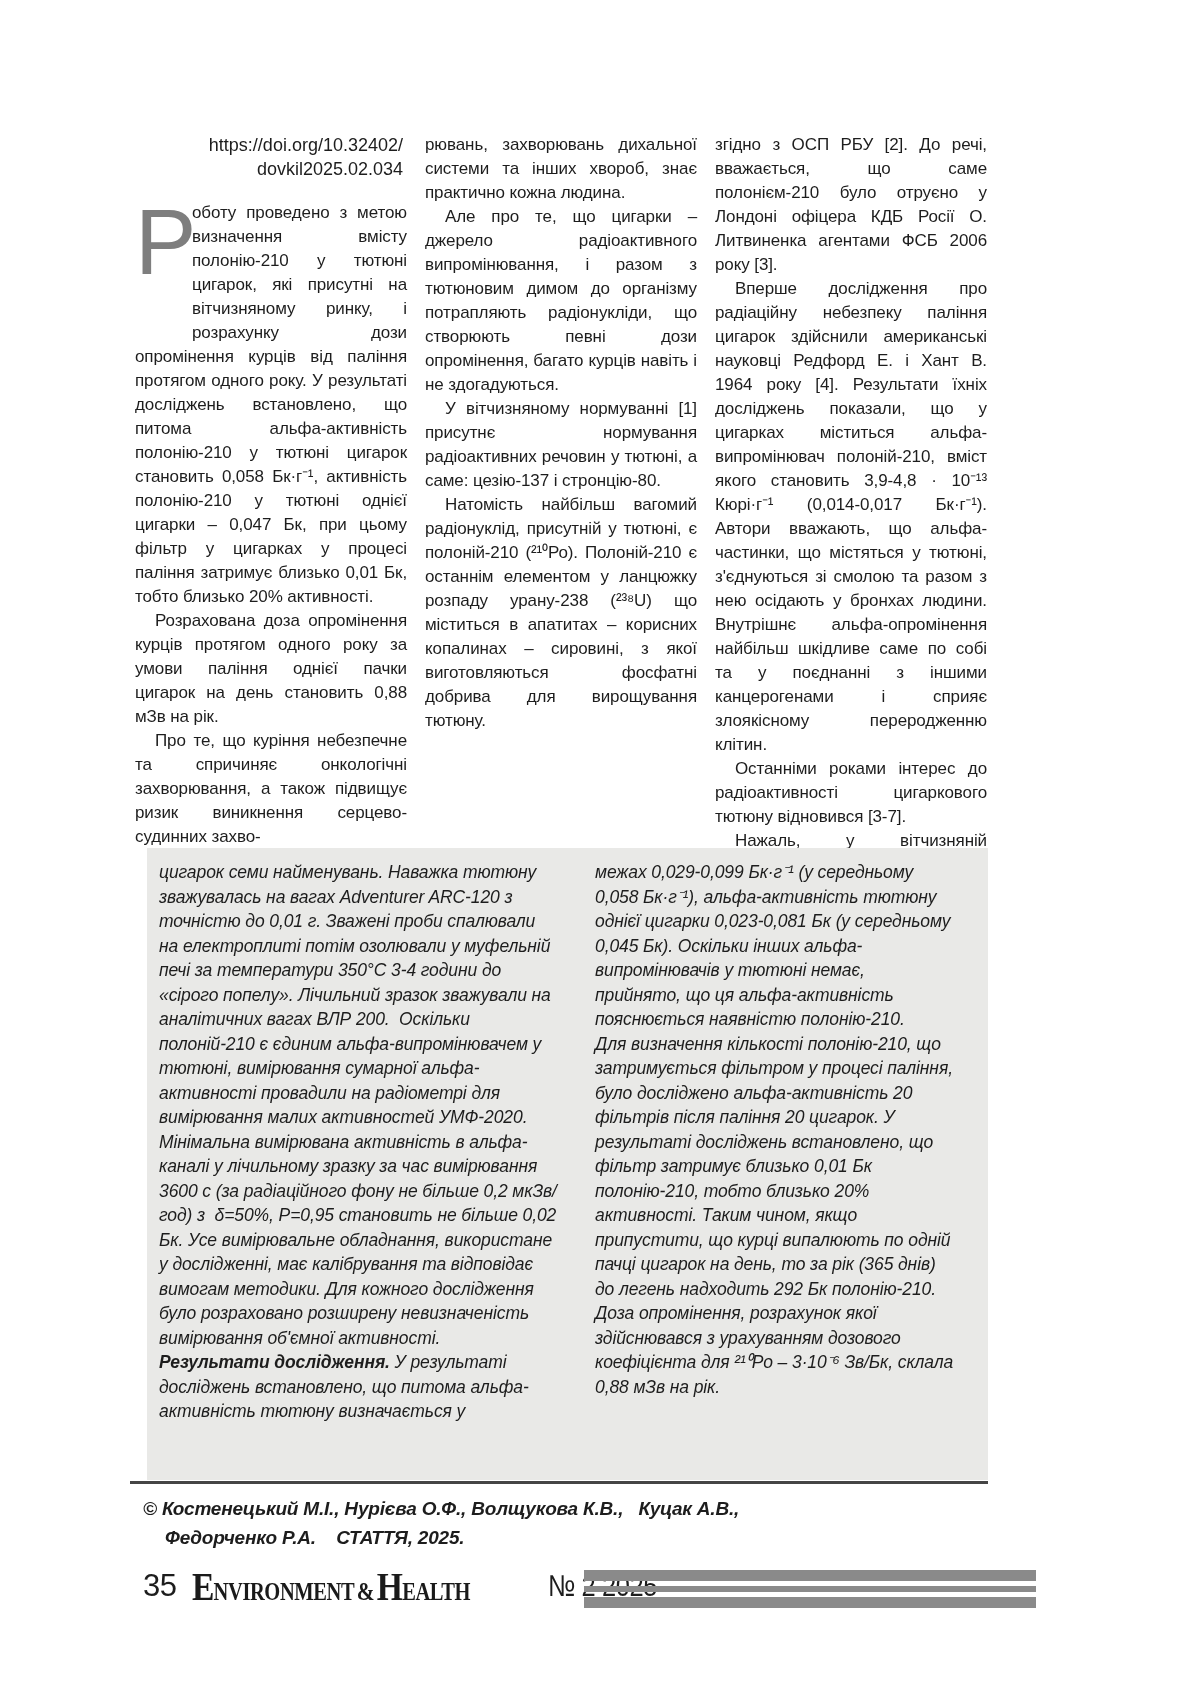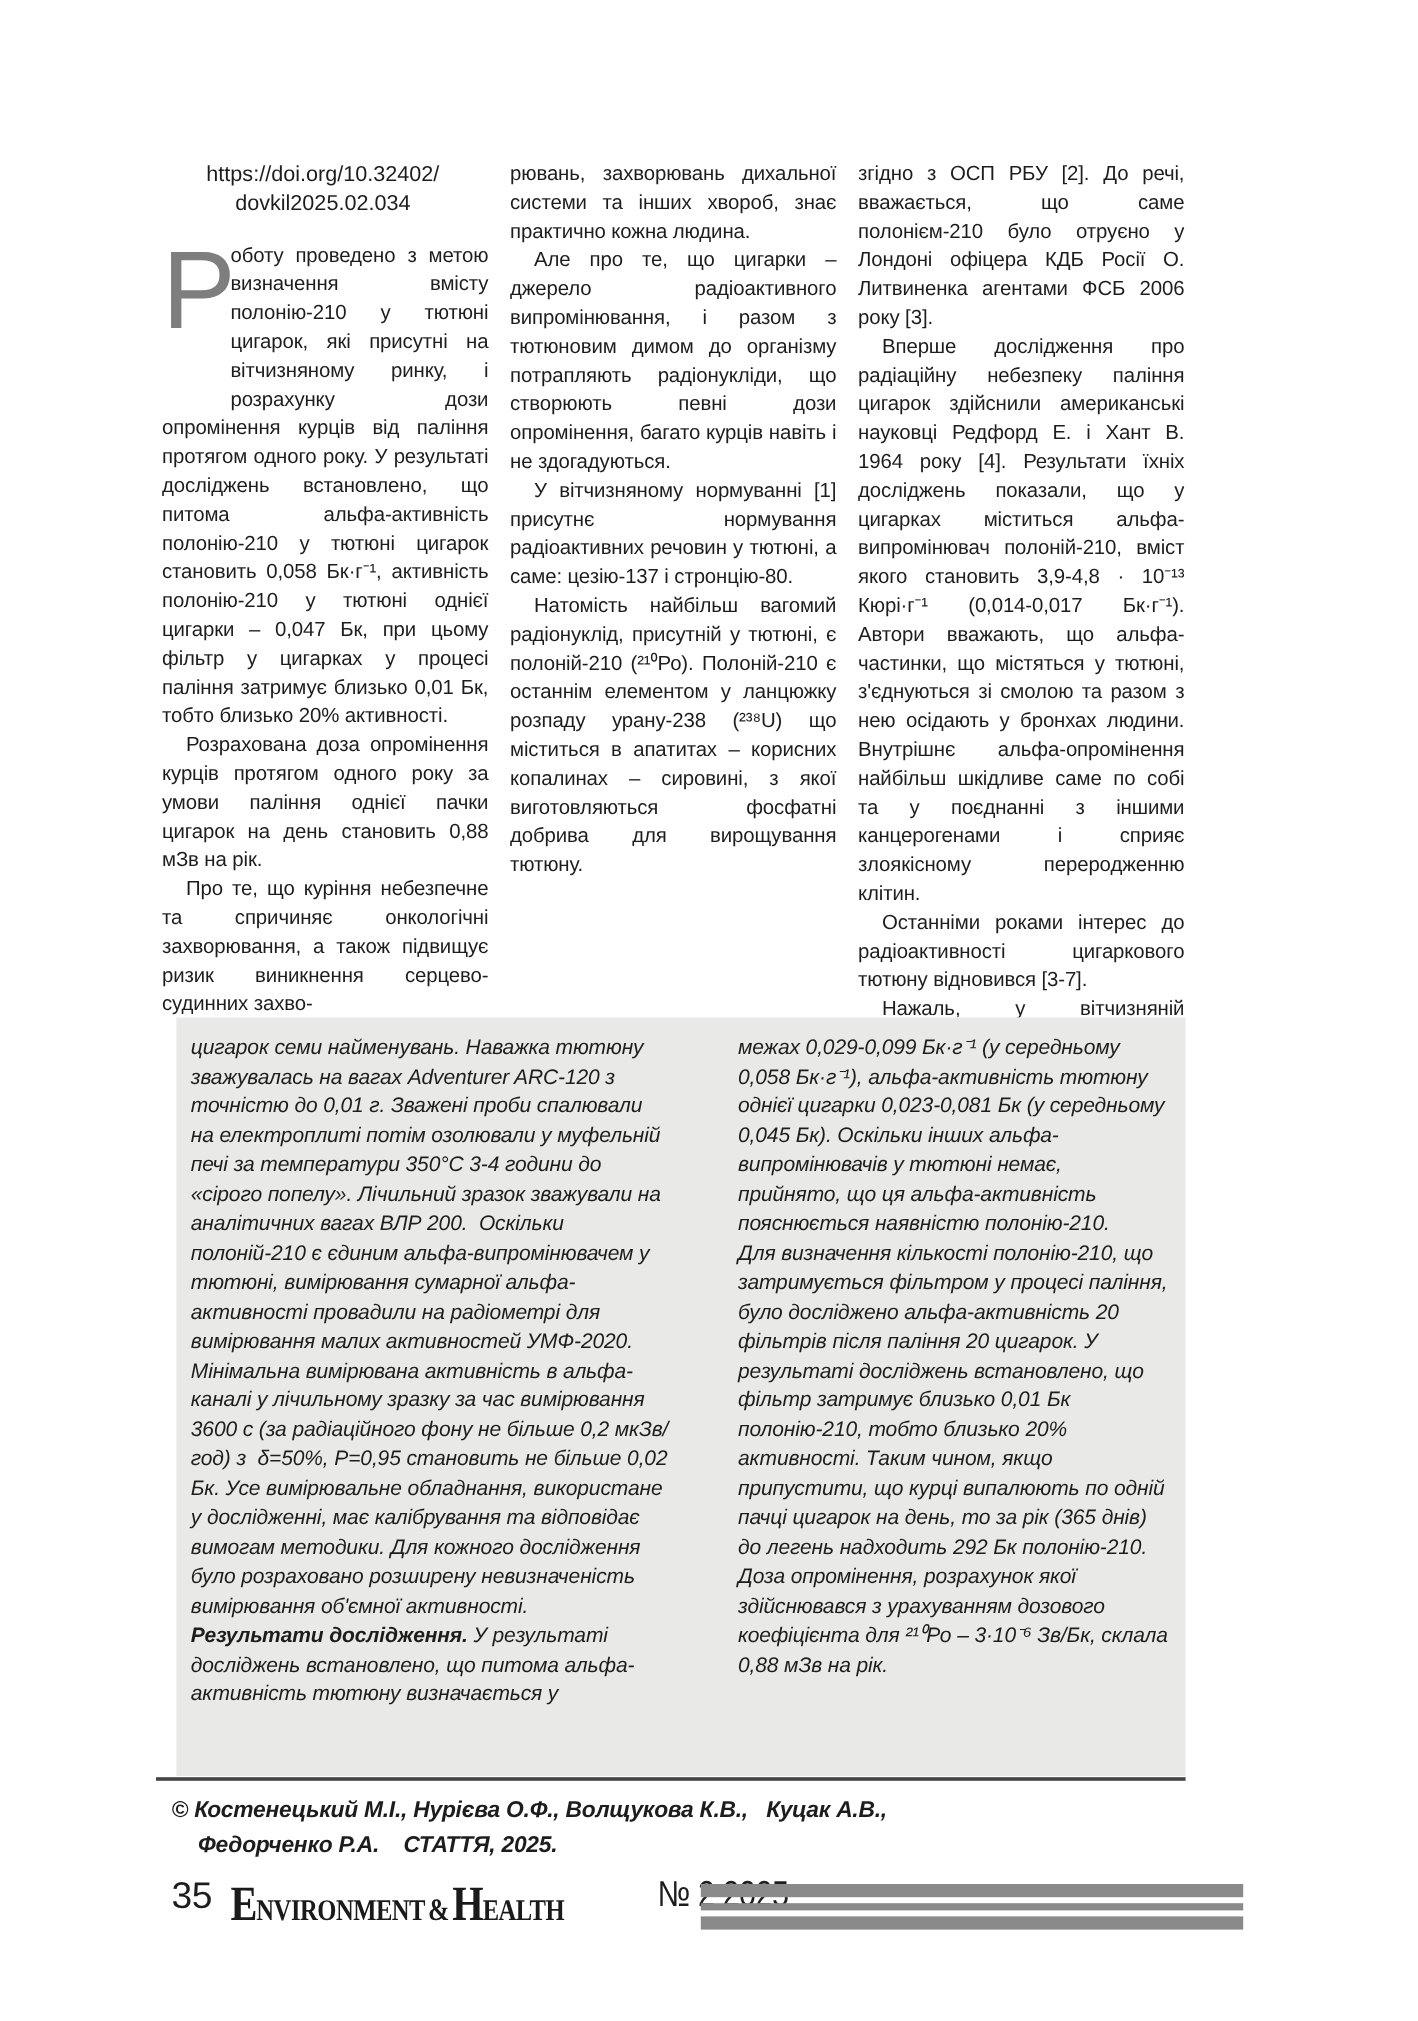--- a/index.html
+++ b/index.html
@@ -8,46 +8,46 @@
     font-family:"Liberation Sans", sans-serif; color:#1d1d1d; overflow:hidden;
   }
   
   .top-columns {
     position:absolute; left:135px; top:133px; width:852px; height:715px;
     display:flex; gap:18px; overflow:hidden;
   }
   .col { width:272px; text-align:justify; font-size:17px; line-height:24px; letter-spacing:-0.1px; }
   .col p { margin:0; }
   .col p.indent { text-indent:20px; }
-  .doi { text-align:center; font-size:18px; line-height:24px; margin-bottom:20px; padding-right:4px; letter-spacing:0; }
+  .doi { text-align:right; font-size:18px; line-height:24px; margin-bottom:20px; padding-right:4px; letter-spacing:0; }
   .dropcap {
     float:left; color:#7e7e7e; font-size:92px; line-height:72px;
     height:118px; width:50px; margin:5px 7px 0 0; font-weight:normal;
   }
   
   .graybox {
     position:absolute; left:147px; top:848px; width:841px; height:632px;
     background:#e9e9e7; box-sizing:border-box; padding:12px 28px 0 12px;
-    display:flex; gap:56px; overflow:hidden;
+    display:flex; gap:36px; overflow:hidden;
     font-style:italic; font-size:17.5px; line-height:24.5px; letter-spacing:-0.1px;
   }
   .gcol-left  { width:400px; flex:none; }
   .gcol-right { width:360px; flex:none; }
   .graybox p { margin:0; }
   .results-label { font-weight:bold; }
   .keywords { margin-top:25px; font-weight:bold; }
   
   .rule { position:absolute; left:130px; top:1481px; width:858px; height:3px; background:#454545; }
   .copyright {
     position:absolute; left:143px; top:1494px;
     font-weight:bold; font-style:italic; font-size:19px; line-height:29px; letter-spacing:-0.2px;
   }
   .copyright .l2 { padding-left:22px; }
   
-  .footer { position:absolute; left:143px; top:1562px; display:flex; align-items:flex-start; gap:16px; white-space:nowrap; }
+  .footer { position:absolute; left:143px; top:1562px; display:flex; align-items:center; gap:16px; white-space:nowrap; }
   .pageno { font-size:31px; letter-spacing:-0.5px; }
   .logo {
     display:inline-block; font-family:"Liberation Serif", serif; font-weight:bold;
     transform:scaleX(0.82); transform-origin:left bottom; white-space:nowrap; color:#1a1a1a;
   }
   .logo .cap { font-size:41px; letter-spacing:-1px; }
   .logo .sm  { font-size:25px; letter-spacing:-0.5px; }
   .logo .amp { font-size:26px; padding:0 3px; }
   .issue { display:inline-block; font-size:30px; transform:scaleX(0.85); transform-origin:left bottom; letter-spacing:-0.5px; }
   .bars { position:absolute; left:584px; top:1570px; width:452px; display:flex; flex-direction:column; gap:5px; }

